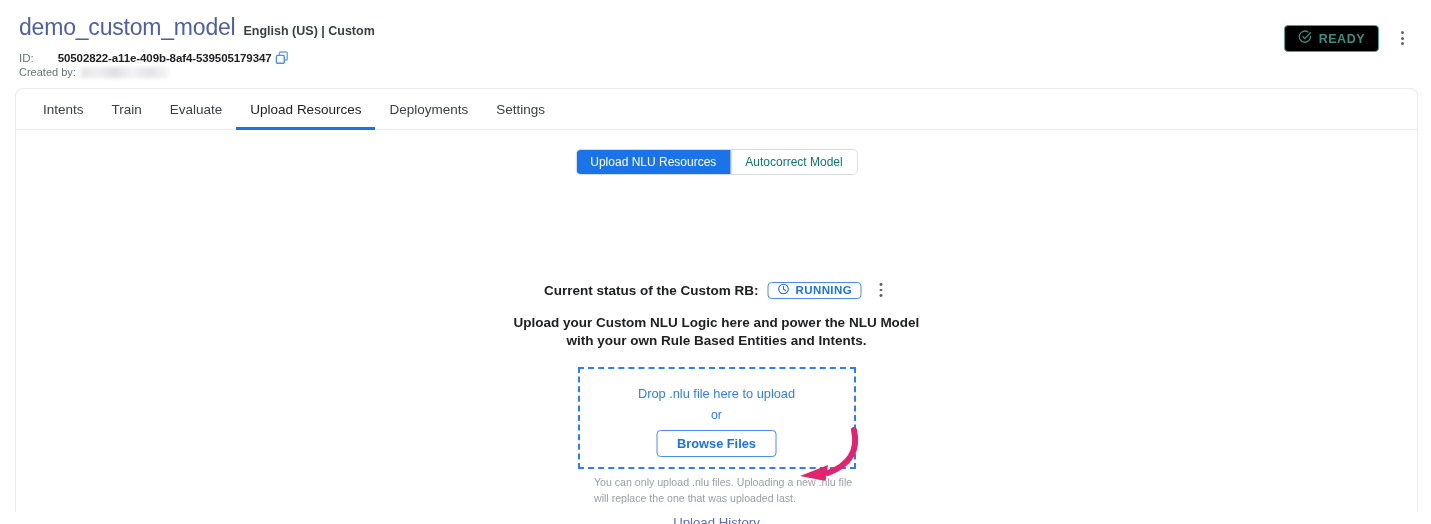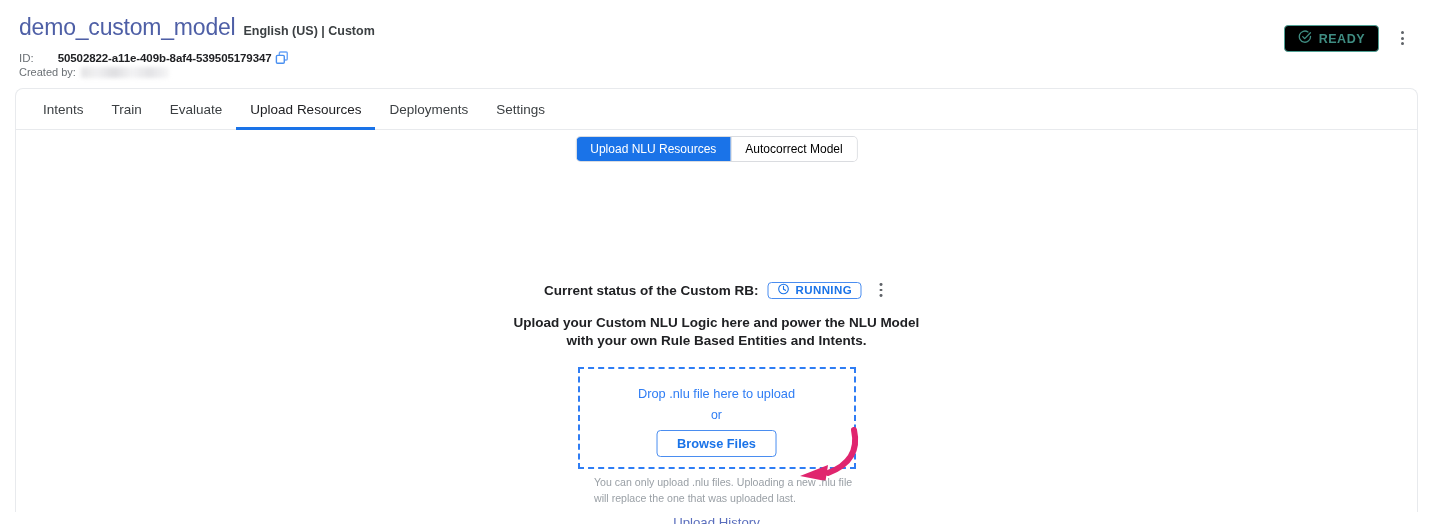--- a/index.html
+++ b/index.html
@@ -194,36 +194,36 @@
     left: 0;
     top: 41px;
     width: 100%;
     height: 383px;
   }
 
   .segmented {
     position: absolute;
     left: 50%;
     transform: translateX(-50%);
-    top: 7px;
+    top: 20px;
     display: flex;
     border-radius: 4px;
     overflow: hidden;
     box-shadow: 0 0 0 1px #dadce0;
   }
 
   .seg-btn {
     height: 24px;
     padding: 0 14px;
     display: flex;
     align-items: center;
     justify-content: center;
     font-size: 12px;
     background: #ffffff;
-    color: #000000;
+    color: #0f766e;
     cursor: pointer;
     border: none;
     font-family: inherit;
     white-space: nowrap;
   }
   .seg-btn.active {
     background: #1a73e8;
     color: #ffffff;
   }
   .seg-btn + .seg-btn { border-left: 1px solid #dadce0; }

